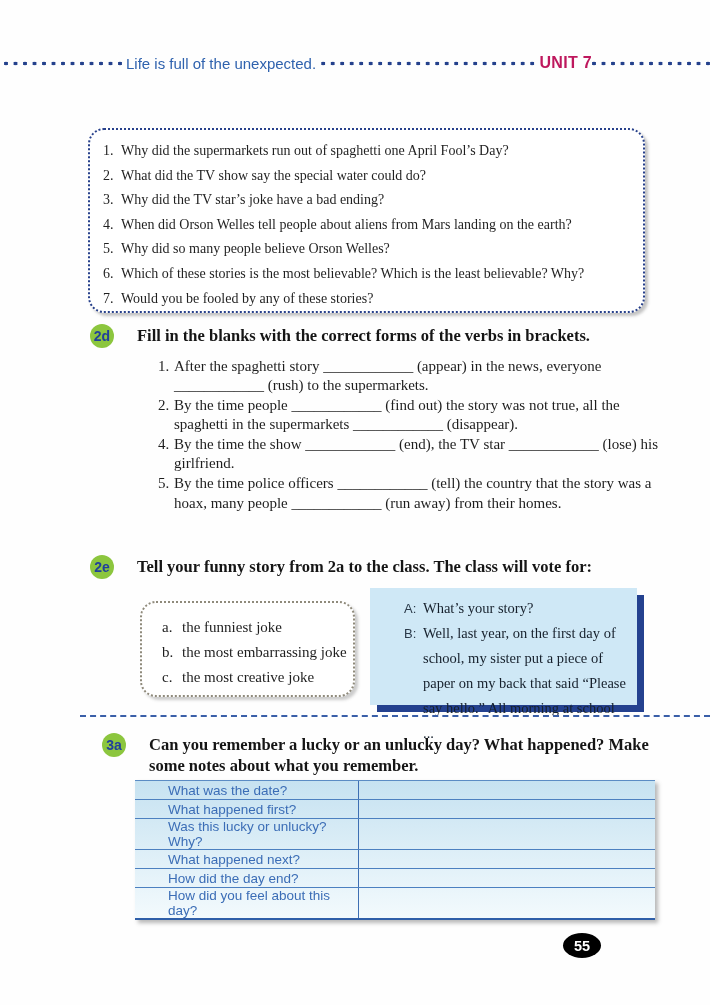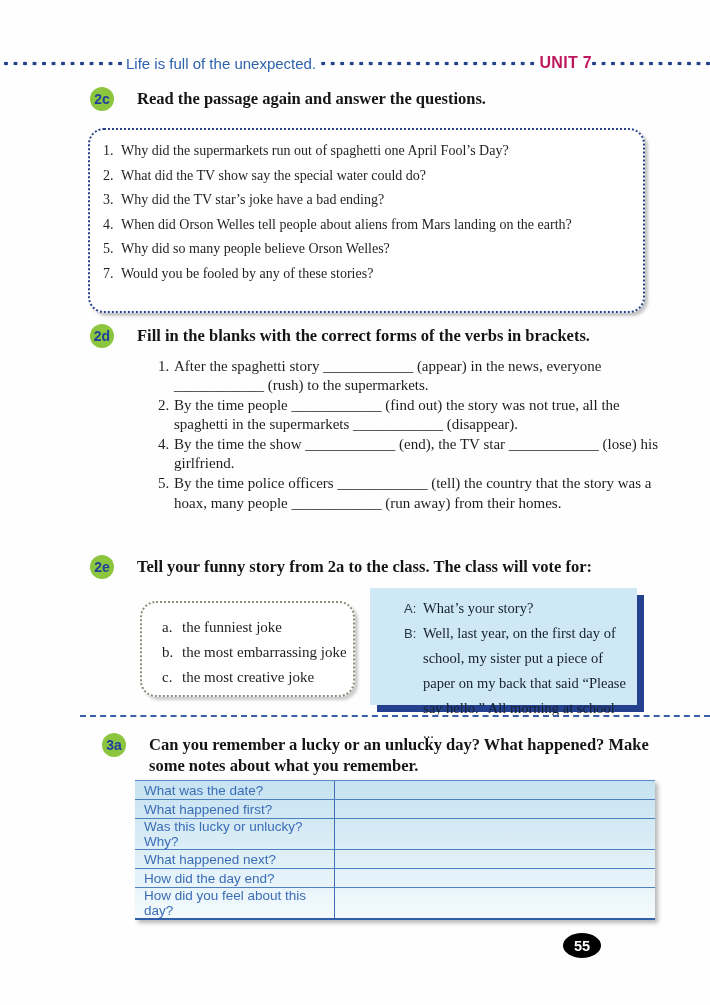--- a/index.html
+++ b/index.html
@@ -92,21 +92,21 @@
   
   .notes-table {
     position:absolute; left:135px; top:780px; width:520px; height:140px;
     background:linear-gradient(#c6e2f1, #f3fafd);
     border-top:1px solid #5b8cc4;
     border-bottom:2px solid #2f5fa9;
     box-shadow:3px 3px 4px rgba(100,100,100,.45);
     display:grid; grid-template-rows:repeat(6, 1fr);
     font-family:"Liberation Sans", sans-serif;
   }
-  .notes-row { display:grid; grid-template-columns:200px 1fr; border-bottom:1px solid #4c80c0; }
+  .notes-row { display:grid; grid-template-columns:200px 1fr; border-bottom:1px solid #4c80c0;padding-left:24px; }
   .notes-row:last-child { border-bottom:none; }
   .notes-label {
     color:#3b6db6; font-size:13.5px; display:flex; align-items:center;
     padding-left:9px; border-right:1px solid #3e6fb3;
   }
   .notes-value { }
 
   
   .page-num {
     position:absolute; left:563px; top:933px; width:38px; height:25px;
@@ -122,31 +122,28 @@
 <div class="page">
 
   <div class="header-rule">
     <span class="dotstrip dots-left"></span>
     <span class="header-title">Life is full of the unexpected.</span>
     <span class="dotstrip dots-mid"></span>
     <span class="unit-label">UNIT 7</span>
     <span class="dotstrip dots-right"></span>
   </div>
 
-  <div class="sec-head" style="left:90px; top:89px; width:560px;">
-    <span class="badge">2c</span>
-    <span class="sec-title">Read the passage again and answer the questions.</span>
-  </div>
 
   <div class="q-box">
     <div class="q-line"><span class="marker">1.</span><span>Why did the supermarkets run out of spaghetti one April Fool’s Day?</span></div>
     <div class="q-line"><span class="marker">2.</span><span>What did the TV show say the special water could do?</span></div>
     <div class="q-line"><span class="marker">3.</span><span>Why did the TV star’s joke have a bad ending?</span></div>
     <div class="q-line"><span class="marker">4.</span><span>When did Orson Welles tell people about aliens from Mars landing on the earth?</span></div>
     <div class="q-line"><span class="marker">5.</span><span>Why did so many people believe Orson Welles?</span></div>
+    <div class="q-line"><span class="marker">6.</span><span>Which of these stories is the most believable? Which is the least believable?  Why?</span></div>
     <div class="q-line"><span class="marker">7.</span><span>Would you be fooled by any of these stories?</span></div>
   </div>
 
   <div class="sec-head" style="left:90px; top:326px; width:570px;">
     <span class="badge">2d</span>
     <span class="sec-title">Fill in the blanks with the correct forms of the verbs in brackets.</span>
   </div>
 
   <div class="verb-list">
     <div class="verb-item"><span class="marker">1.</span><span>After the spaghetti story ____________ (appear) in the news, everyone ____________ (rush) to the supermarkets.</span></div>

